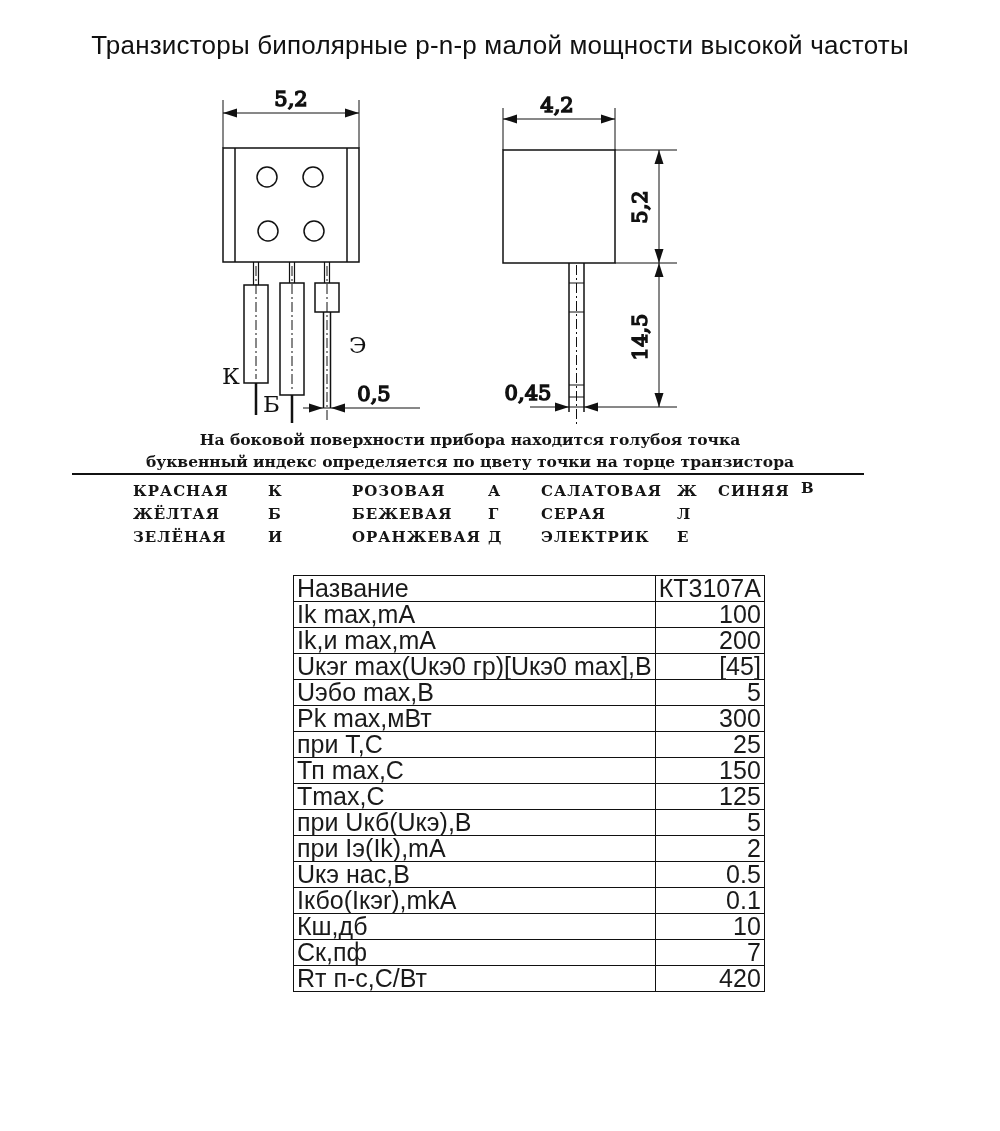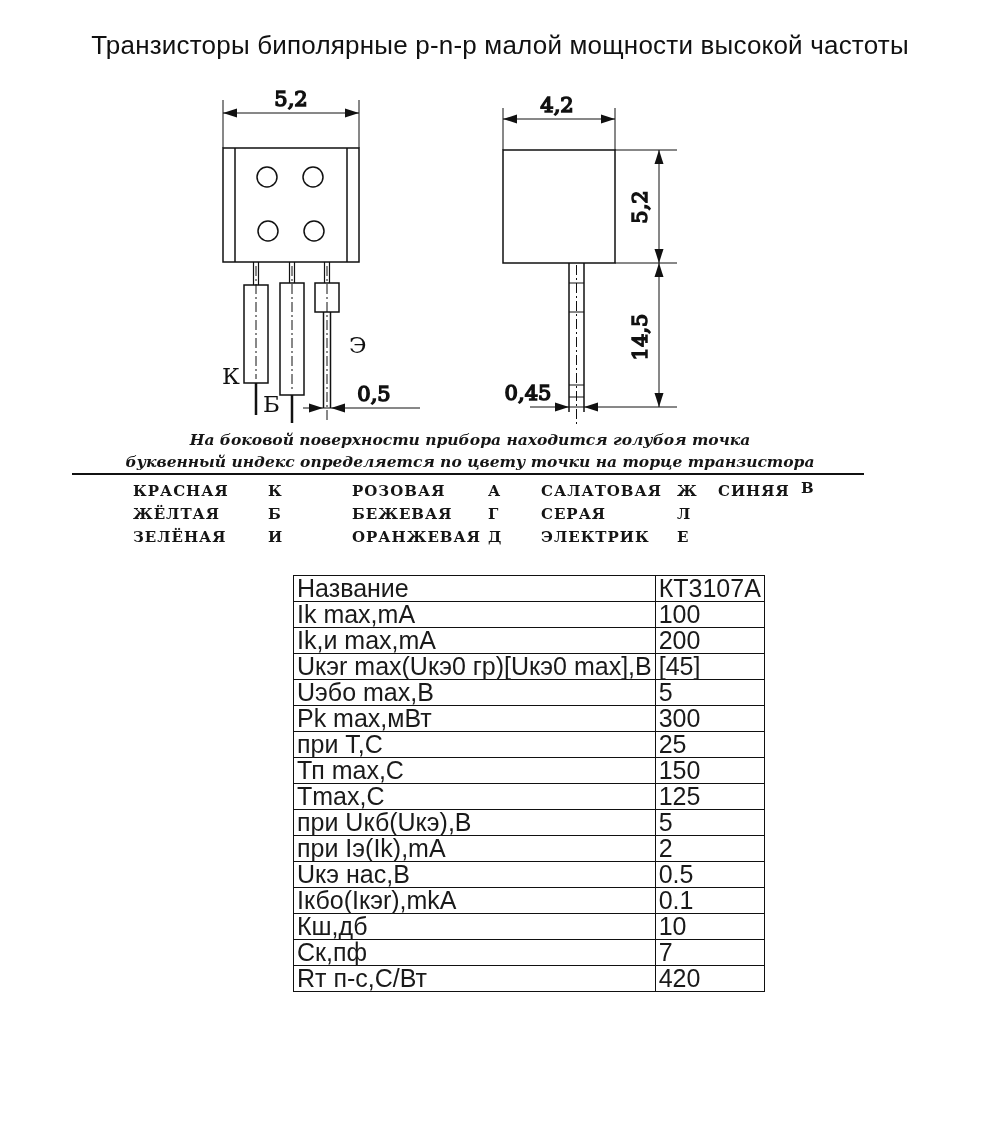--- a/index.html
+++ b/index.html
@@ -8,38 +8,38 @@
     font-family:"Liberation Sans", sans-serif;color:#1a1a1a;
   }
   .title{
     position:absolute;top:30px;left:0;width:1000px;text-align:center;
     font-size:26px;letter-spacing:.2px;color:#111;
   }
   .drawing-svg{position:absolute;left:0;top:85px;}
   .notes{
     position:absolute;top:429px;left:70px;width:800px;text-align:center;
     font-family:"DejaVu Serif", serif;font-size:15.5px;font-weight:600;
-    color:#151515;line-height:22px;font-style:italic;
+    color:#151515;line-height:22px;
   }
   .rule{position:absolute;top:473px;left:72px;width:792px;height:2px;background:#111;}
   .legend{
     position:absolute;top:482px;left:0;width:1000px;height:66px;
     font-family:"DejaVu Serif", serif;font-size:15px;font-weight:600;
     letter-spacing:1px;color:#151515;
   }
   .legend span{position:absolute;white-space:nowrap;text-align:center;}
   .params{
     position:absolute;left:293px;top:575px;border-collapse:collapse;
   }
   .params td{
     border:1.5px solid #111;font-size:25px;line-height:1;height:23px;
     padding:0 3px;white-space:nowrap;color:#1a1a1a;
   }
   .params td.c1{width:297px;}
-  .params td.c2{width:86px;}
+  .params td.c2{width:86px;text-align:right;}
   svg text{font-family:"DejaVu Serif", serif;fill:#111;}
   .dim{font-size:21px;}
   .pin{font-size:23px;}
 </style>
 </head>
 <body>
 
 <div class="title">Транзисторы биполярные p-n-p малой мощности высокой частоты</div>
 
 <svg class="drawing-svg" width="720" height="350" viewBox="0 85 720 350">

